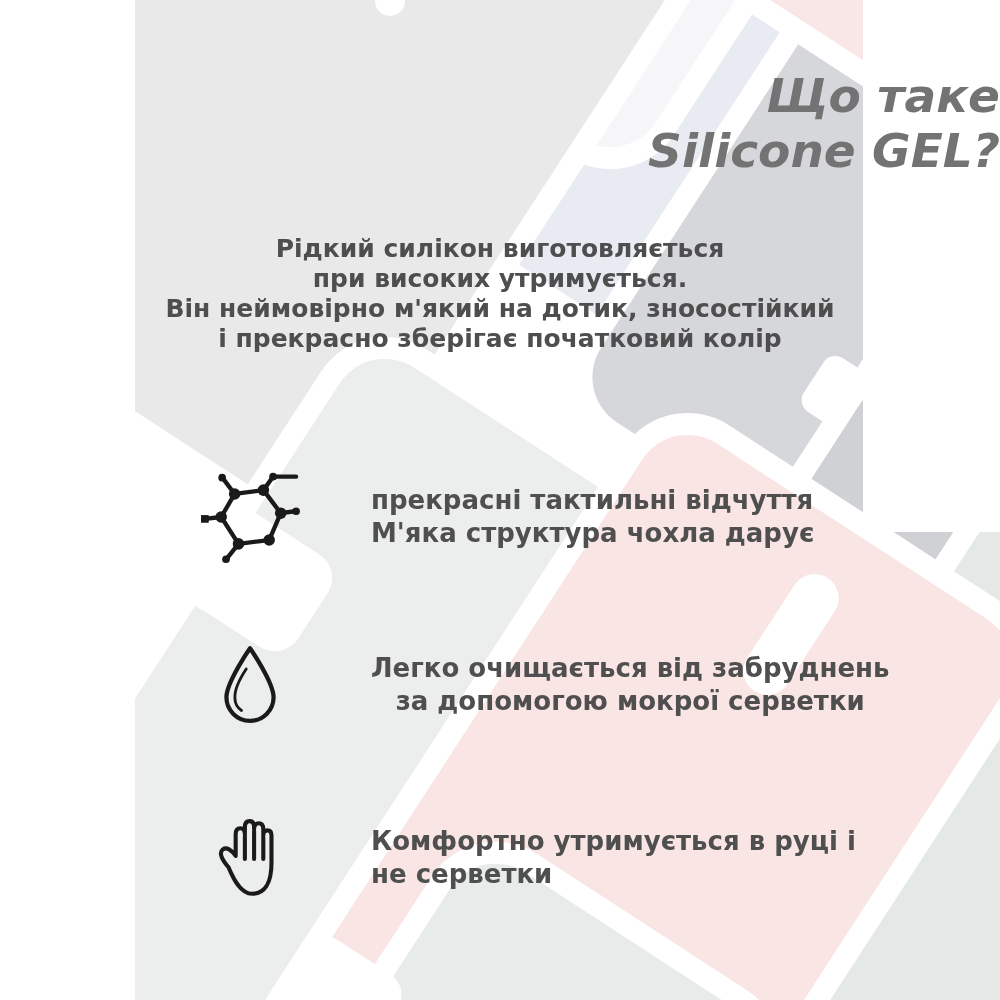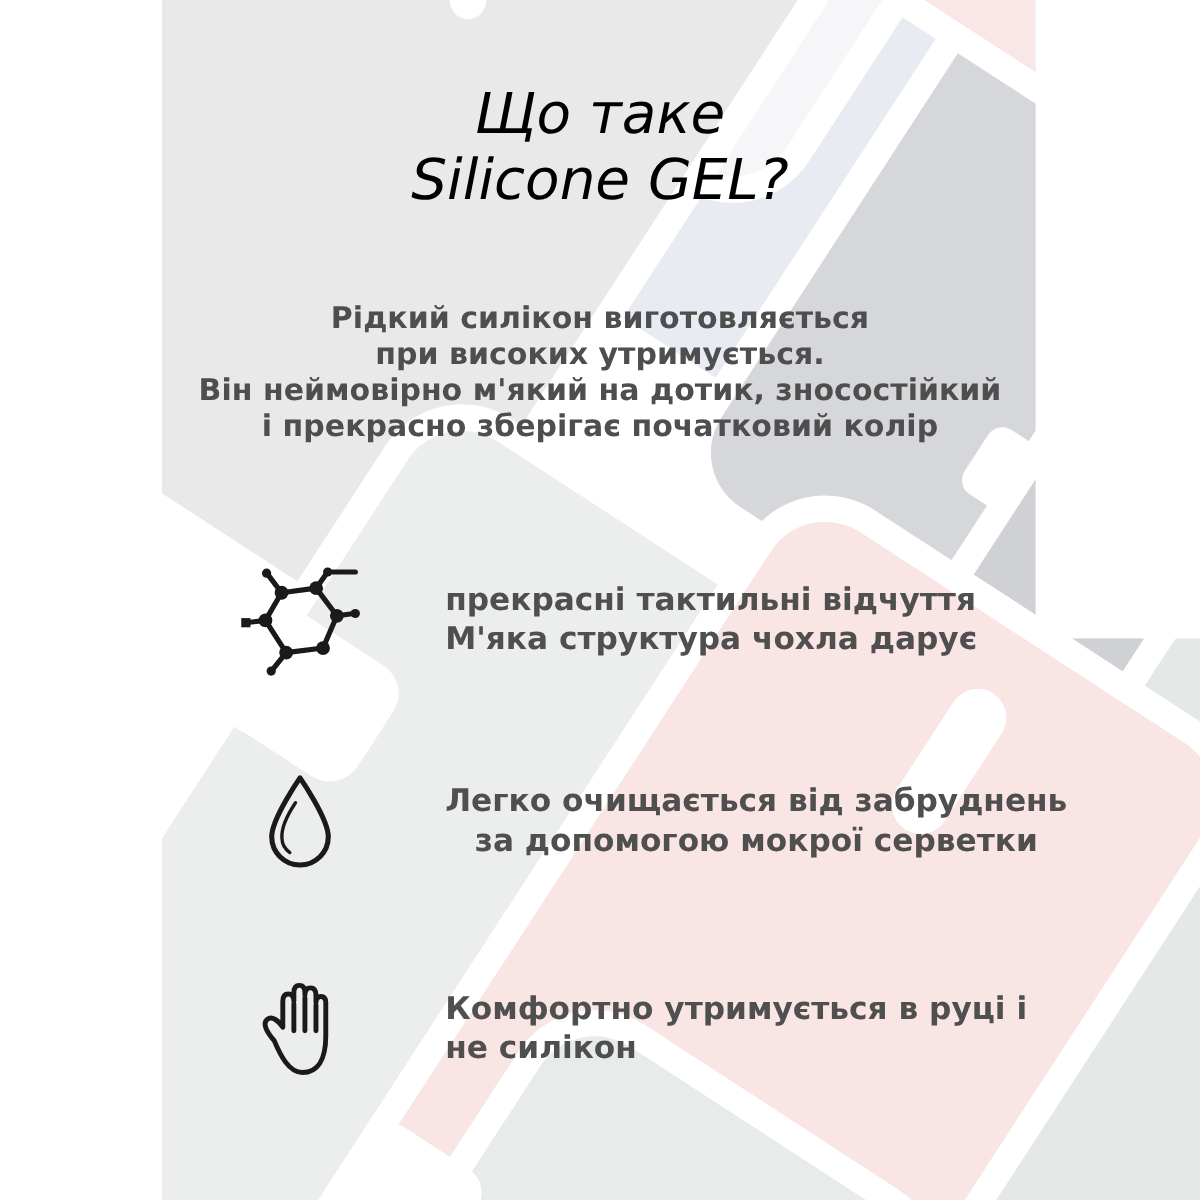--- a/index.html
+++ b/index.html
@@ -32,25 +32,25 @@
   #pink-slot     {position:absolute;left:767px;top:567px;width:48px;height:135px;background:#ffffff;
                   border-radius:24px;transform:rotate(33deg);z-index:9;}
   #case-mint-bot {left:380px;top:920px;width:360px;height:260px;background:#e7ebea;z-index:10;}
   #mint-bot-bump {position:absolute;left:285px;top:950px;width:110px;height:90px;background:#ffffff;
                   border-radius:24px;transform:rotate(33deg);z-index:10;}
   
   #mask-left {position:absolute;left:0;top:0;width:135px;height:1000px;background:#ffffff;z-index:20;}
   #mask-right{position:absolute;left:863px;top:0;width:137px;height:532px;background:#ffffff;z-index:20;}
   
   #content{position:absolute;inset:0;z-index:30;}
-  #title{position:absolute;left:0;right:0;top:68px;margin:0;text-align:center;
-         font-size:47px;line-height:1.17;font-weight:400;font-style:italic;
-         color:#000000;letter-spacing:0px;}
+  #title{position:absolute;left:0;right:0;top:68px;margin:0;text-align:right;
+         font-size:47px;line-height:1.17;font-weight:700;font-style:italic;
+         color:#737373;letter-spacing:0px;}
   #title .t-line{display:block;}
-  #intro{position:absolute;left:0;right:0;top:250px;text-align:center;
+  #intro{position:absolute;left:0;right:0;top:234px;text-align:center;
          font-size:25px;line-height:30px;font-weight:700;color:#4e4e4e;}
   #intro .i-line{white-space:nowrap;}
   .feature{position:absolute;left:192px;display:flex;align-items:center;}
   #feature-1{top:452px;}
   #feature-2{top:620px;text-align:center;}
   #feature-3{top:793px;}
   .icon-box{width:115px;height:130px;display:flex;align-items:center;justify-content:center;flex:0 0 115px;}
   .f-text{margin-left:64px;font-size:26px;line-height:33px;font-weight:700;color:#4f4f4f;}
   .f-text div{white-space:nowrap;}
   .ico{stroke:#1a1a1a;fill:none;stroke-linecap:round;stroke-linejoin:round;}
@@ -145,18 +145,18 @@
                    Q23,14 27.5,14 Q32,14 32,20 L32,13 Q32,7 36.5,7 Q41,7 41,13
                    L41,15 Q41,9 45.5,9 Q50,9 50,15 L50,21 Q50,16 54,16 Q58,16 58,21
                    L58,48 C58,68 51,78 39,78 C28,78 21,64 16,52 Z"></path>
           <line class="ico" stroke-width="4" x1="32" y1="22" x2="32" y2="44"></line>
           <line class="ico" stroke-width="4" x1="41" y1="17" x2="41" y2="44"></line>
           <line class="ico" stroke-width="4" x1="50" y1="23" x2="50" y2="44"></line>
         </svg>
       </div>
       <div class="f-text">
         <div>Комфортно утримується в руці і</div>
-        <div>не силікон</div>
+        <div>не серветки</div>
       </div>
     </div>
 
   </div>
 </div>
 
 </body></html>

